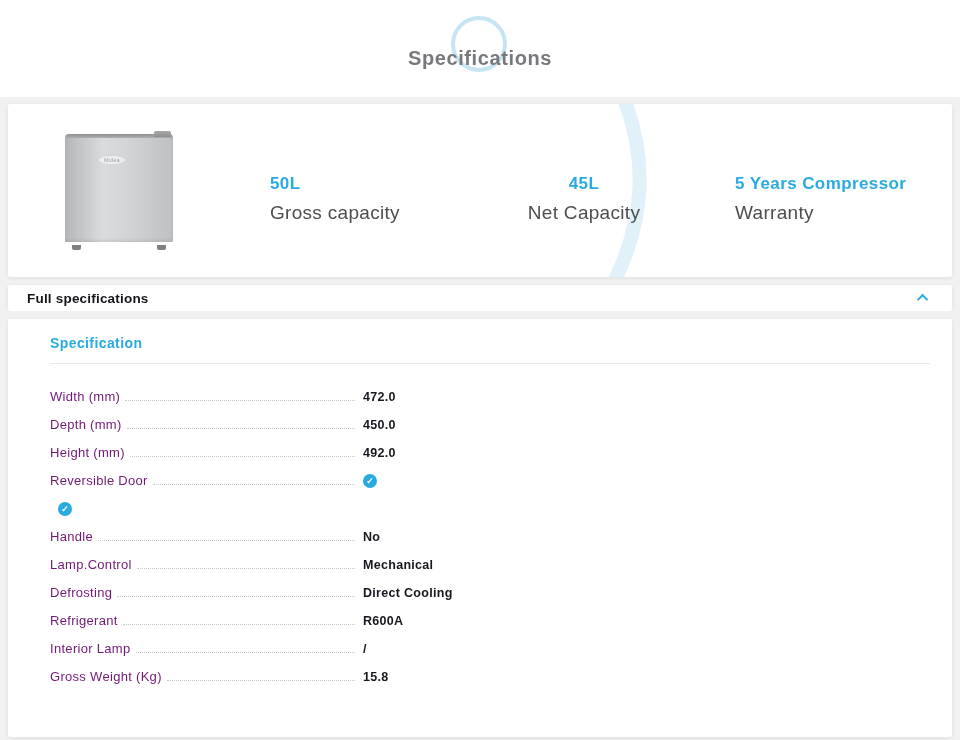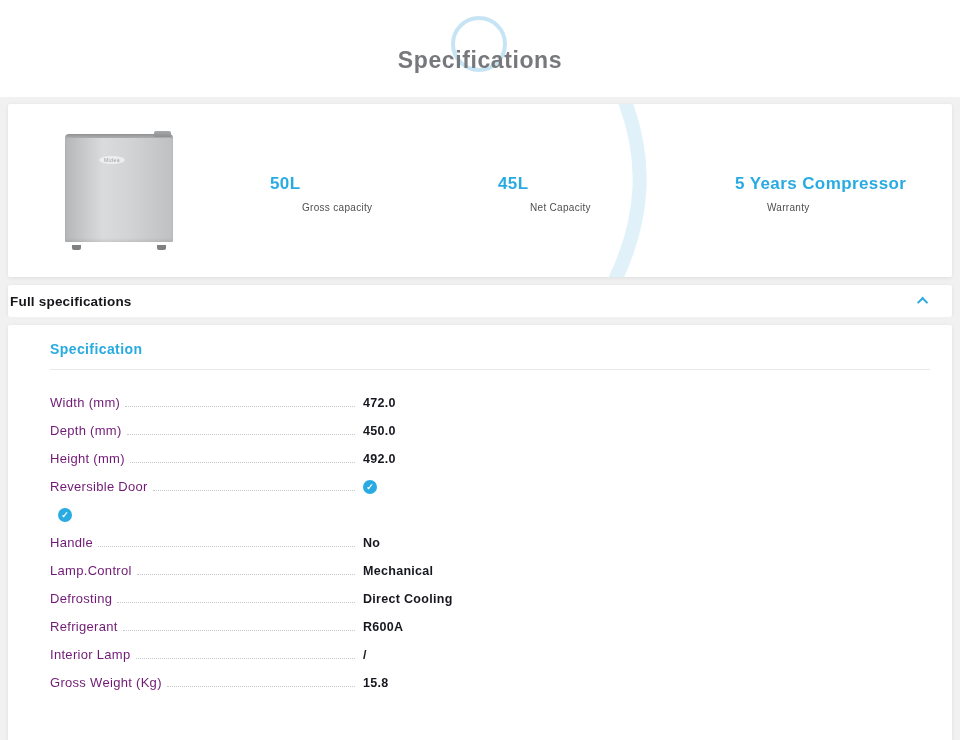--- a/index.html
+++ b/index.html
@@ -20,21 +20,21 @@
     position: absolute;
     left: 451px; top: 16px;
     width: 56px; height: 56px;
     border: 4px solid rgba(151, 205, 233, 0.55);
     border-radius: 50%;
   }
   .page-title {
     position: absolute;
     top: 47px; left: 0; right: 0;
     text-align: center;
-    font-size: 23px;
+    font-size: 20px;
     font-weight: bold;
     color: #77787b;
     letter-spacing: 0.6px;
   }
 
   .gap { height: 7px; background: #f1f1f2; }
   .gap-8 { height: 8px; background: #f1f1f2; }
 
   .card {
     margin: 0 8px;
@@ -90,43 +90,42 @@
     border-radius: 0 0 2px 2px;
   }
   .foot-l { left: 7px; }
   .foot-r { right: 9px; }
 
   .stat {
     position: absolute; top: 70px;
     width: 220px;
   }
   .stat-1 { left: 262px; }
-  .stat-2 { left: 490px; }
+  .stat-2 { left: 466px; text-align: center; }
   .stat-3 { left: 727px; }
   .stat-value {
     font-size: 17px;
     font-weight: bold;
     color: #29abe2;
     letter-spacing: 0.4px;
   }
   .stat-label {
     margin-top: 8px;
-    font-size: 10px;
+    font-size: 19px;
     color: #4d4e50;
     letter-spacing: 0.3px;
-    margin-left: 32px;
   }
 
   
   .fullspec-bar {
-    height: 32px;
+    height: 26px;
     display: flex;
     align-items: center;
     justify-content: space-between;
-    padding: 0 24px 0 2px;
+    padding: 0 24px 0 19px;
     cursor: pointer;
   }
   .fullspec-label {
     font-size: 13.5px;
     font-weight: bold;
     color: #15161a;
     letter-spacing: 0.2px;
   }
   .chevron-up {
     width: 8px; height: 8px;

